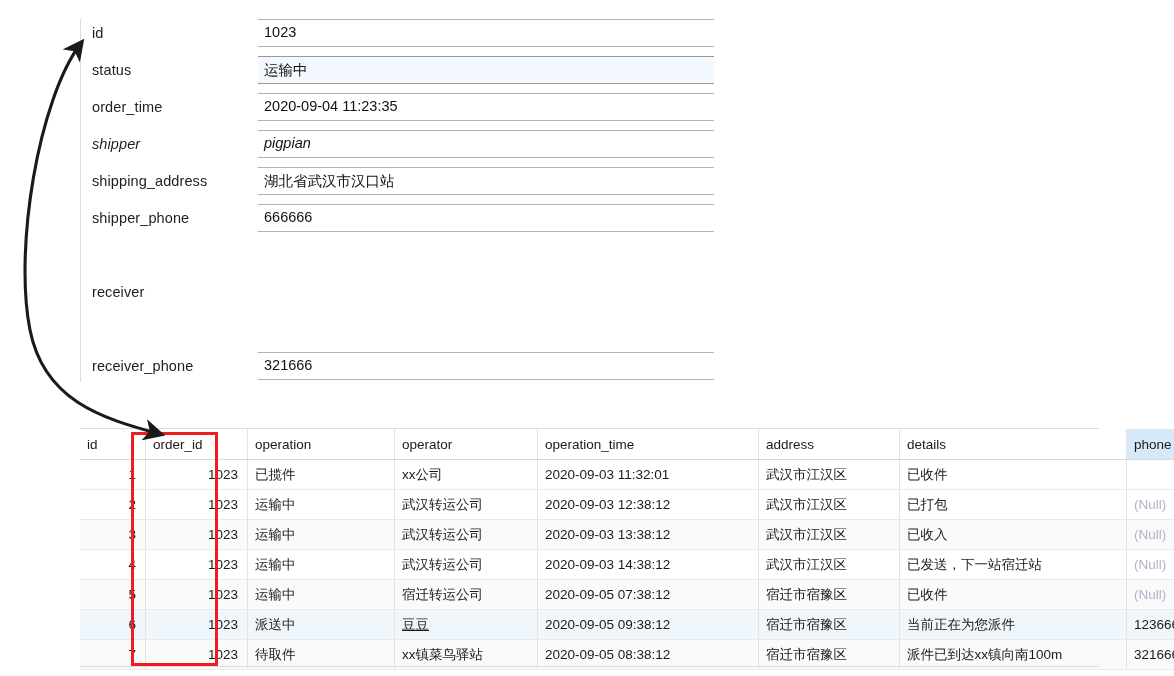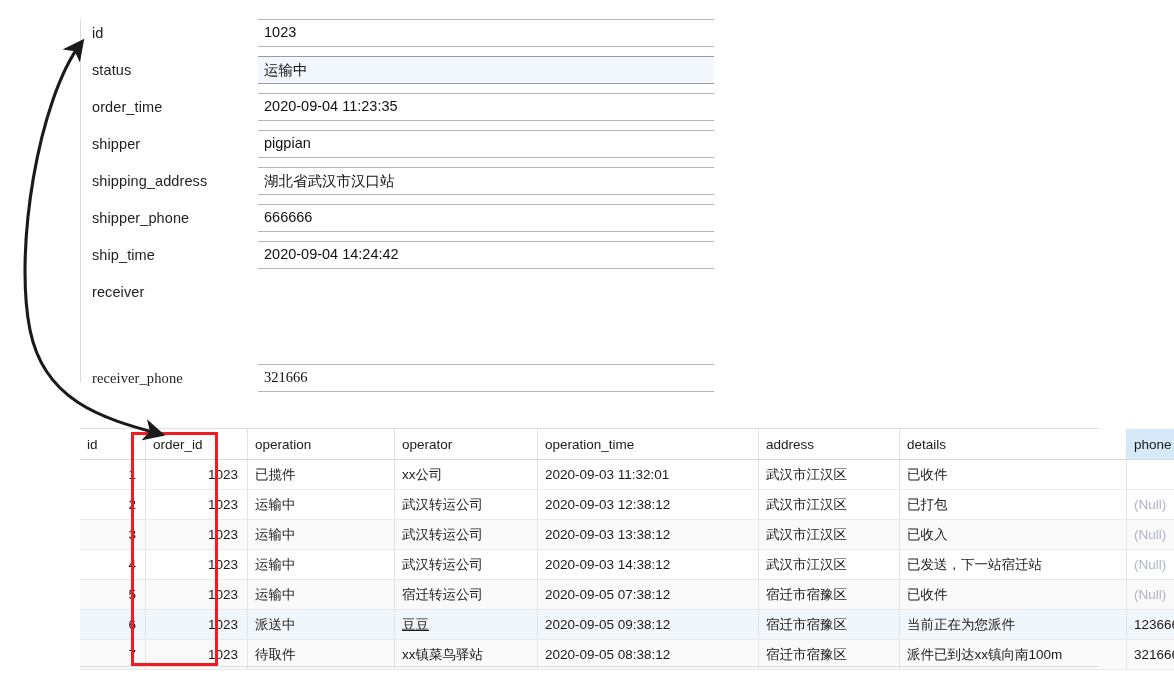--- a/index.html
+++ b/index.html
@@ -177,48 +177,42 @@
       <div class="form-field selected">
         <span class="form-value">运输中</span>
       </div>
     </div>
     <div class="form-row" style="top: 83px;">
       <div class="form-label">order_time</div>
       <div class="form-field">
         <span class="form-value">2020-09-04 11:23:35</span>
       </div>
     </div>
-    <div class="form-row" style="top: 120px;">
+    <div class="form-row" style="top: 120px; font-style: italic;">
       <div class="form-label">shipper</div>
       <div class="form-field">
         <span class="form-value">pigpian</span>
       </div>
     </div>
     <div class="form-row" style="top: 157px;">
       <div class="form-label">shipping_address</div>
       <div class="form-field">
         <span class="form-value">湖北省武汉市汉口站</span>
       </div>
     </div>
     <div class="form-row" style="top: 194px;">
       <div class="form-label">shipper_phone</div>
       <div class="form-field">
         <span class="form-value">666666</span>
       </div>
     </div>
-    <div class="form-row" style="top: 231px;">
-      <div class="form-label">ship_time</div>
-      <div class="form-field">
-        <span class="form-value">2020-09-04 14:24:42</span>
-      </div>
-    </div>
     <div class="form-row" style="top: 268px;">
       <div class="form-label">receiver</div>
     </div>
-    <div class="form-row" style="top: 354px; font-family: Liberation Serif, serif;">
+    <div class="form-row" style="top: 342px;">
       <div class="form-label">receiver_phone</div>
       <div class="form-field">
         <span class="form-value">321666</span>
       </div>
     </div>
   </div>
 
 <div id="result-grid">
   <table class="grid">
     <thead>

